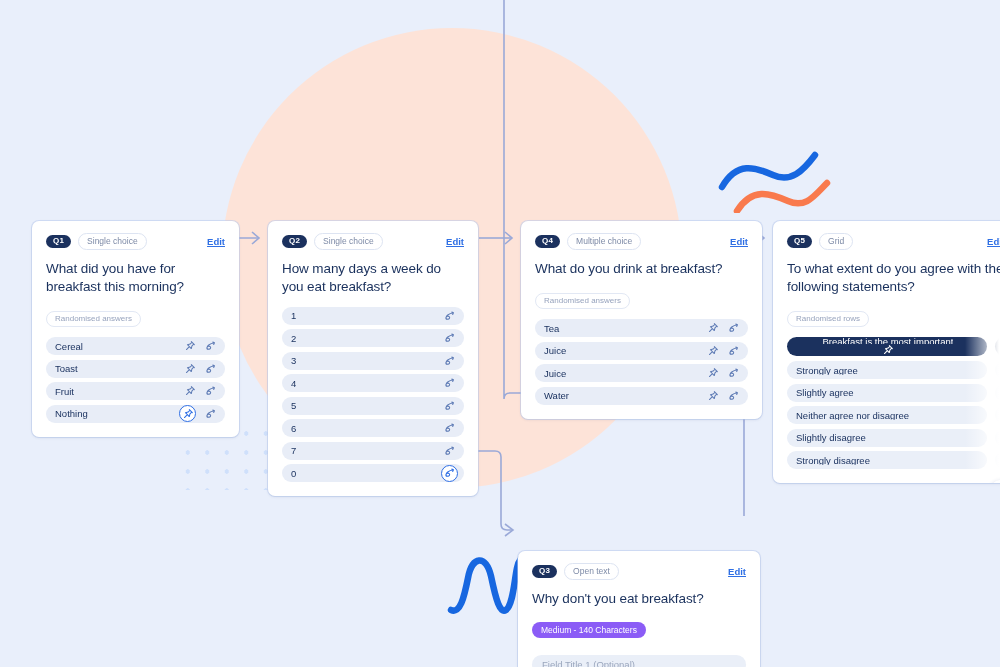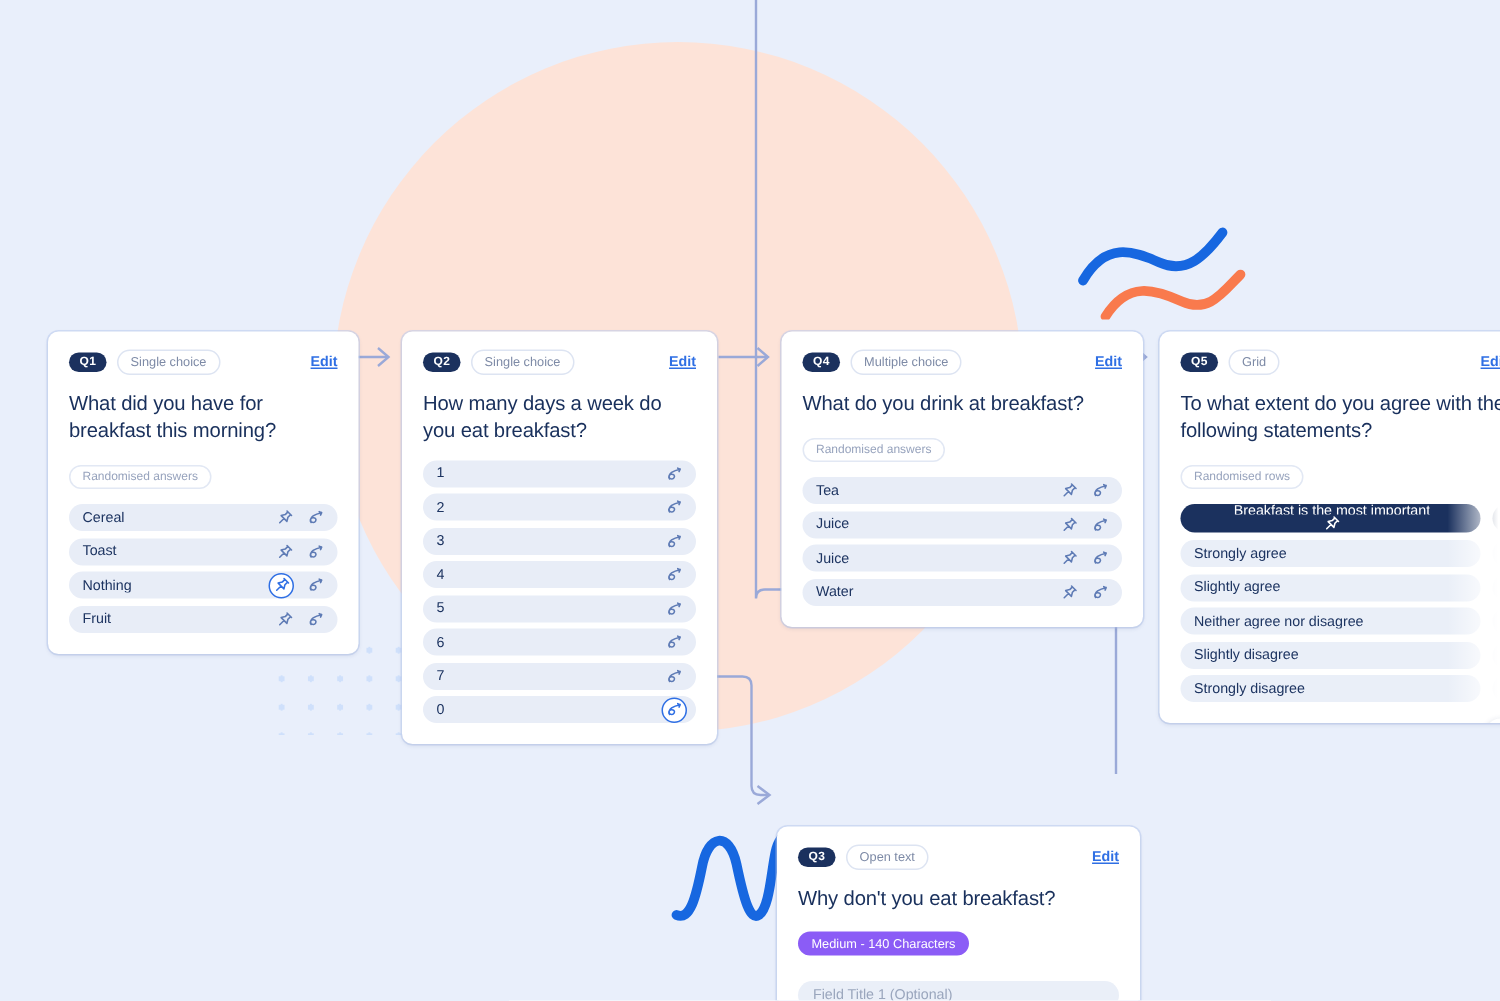--- a/index.html
+++ b/index.html
@@ -283,38 +283,38 @@
               </svg>
             </span>
           <span>
               <svg class="ic" viewBox="0 0 16 16">
                 <path d="M3.2 12.4 C 1.8 10.8 2.6 8.5 4.6 8.2 C 6.8 7.9 8.2 9.6 7.2 11.2 C 6.3 12.6 4.3 12.8 3.2 11.6 C 2.2 10.4 3 8 5 6.6 C 7.2 5 10 4.2 12.6 3.7 M12.6 3.7 L10.4 2.8 M12.6 3.7 L11.6 5.9"></path>
               </svg>
             </span>
         </span>
       </div>
       <div class="opt">
+        <span class="opt-label">Fruit</span>
+        <span class="opt-icons">
+          <span>
+              <svg class="ic" viewBox="0 0 16 16">
+                <path d="M9.8 2.2 L13.8 6.2 M10.6 3 L8.2 5.4 L4.6 6.3 L9.7 11.4 L10.6 7.8 L13 5.4 M7.1 8.9 L3.3 12.7"></path>
+              </svg>
+            </span>
+          <span>
+              <svg class="ic" viewBox="0 0 16 16">
+                <path d="M3.2 12.4 C 1.8 10.8 2.6 8.5 4.6 8.2 C 6.8 7.9 8.2 9.6 7.2 11.2 C 6.3 12.6 4.3 12.8 3.2 11.6 C 2.2 10.4 3 8 5 6.6 C 7.2 5 10 4.2 12.6 3.7 M12.6 3.7 L10.4 2.8 M12.6 3.7 L11.6 5.9"></path>
+              </svg>
+            </span>
+        </span>
+      </div>
+      <div class="opt">
         <span class="opt-label">Nothing</span>
         <span class="opt-icons">
           <span class="pin-active">
-              <svg class="ic" viewBox="0 0 16 16">
-                <path d="M9.8 2.2 L13.8 6.2 M10.6 3 L8.2 5.4 L4.6 6.3 L9.7 11.4 L10.6 7.8 L13 5.4 M7.1 8.9 L3.3 12.7"></path>
-              </svg>
-            </span>
-          <span>
-              <svg class="ic" viewBox="0 0 16 16">
-                <path d="M3.2 12.4 C 1.8 10.8 2.6 8.5 4.6 8.2 C 6.8 7.9 8.2 9.6 7.2 11.2 C 6.3 12.6 4.3 12.8 3.2 11.6 C 2.2 10.4 3 8 5 6.6 C 7.2 5 10 4.2 12.6 3.7 M12.6 3.7 L10.4 2.8 M12.6 3.7 L11.6 5.9"></path>
-              </svg>
-            </span>
-        </span>
-      </div>
-      <div class="opt">
-        <span class="opt-label">Fruit</span>
-        <span class="opt-icons">
-          <span>
               <svg class="ic" viewBox="0 0 16 16">
                 <path d="M9.8 2.2 L13.8 6.2 M10.6 3 L8.2 5.4 L4.6 6.3 L9.7 11.4 L10.6 7.8 L13 5.4 M7.1 8.9 L3.3 12.7"></path>
               </svg>
             </span>
           <span>
               <svg class="ic" viewBox="0 0 16 16">
                 <path d="M3.2 12.4 C 1.8 10.8 2.6 8.5 4.6 8.2 C 6.8 7.9 8.2 9.6 7.2 11.2 C 6.3 12.6 4.3 12.8 3.2 11.6 C 2.2 10.4 3 8 5 6.6 C 7.2 5 10 4.2 12.6 3.7 M12.6 3.7 L10.4 2.8 M12.6 3.7 L11.6 5.9"></path>
               </svg>
             </span>
         </span>

